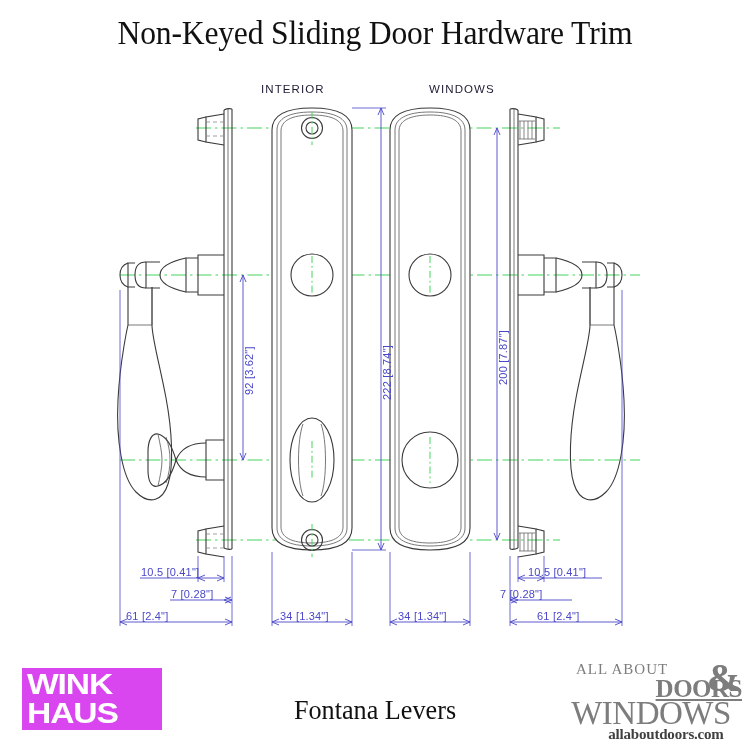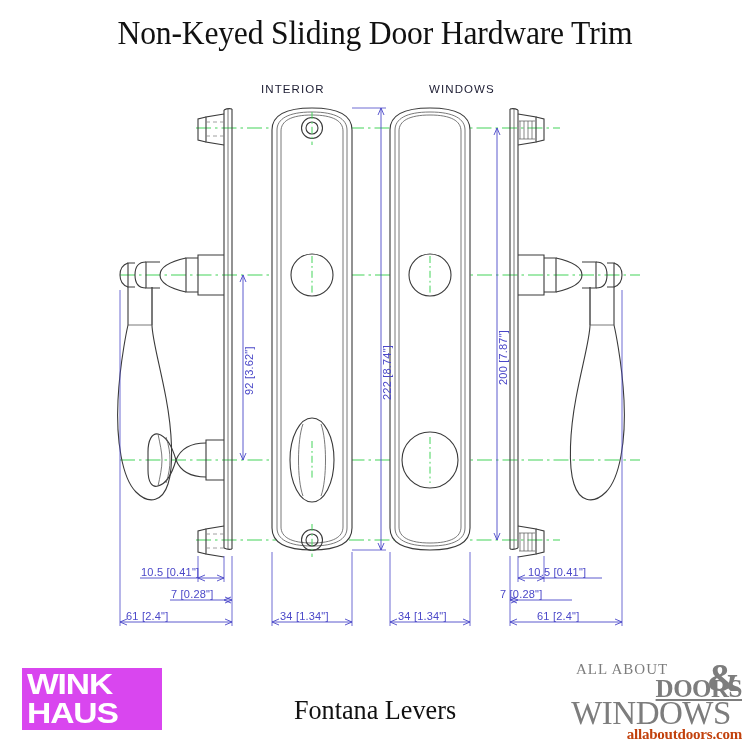--- a/index.html
+++ b/index.html
@@ -49,22 +49,22 @@
 
   
   .aad{position:absolute;left:560px;top:662px;width:182px;height:76px;
        font-family:"Liberation Serif", serif;color:#7d7d7d;text-align:center;}
   .aad .l1{font-size:15px;letter-spacing:1px;line-height:15px;
            display:block;text-align:left;padding-left:16px;}
   .aad .l2{font-size:25px;font-weight:bold;line-height:24px;display:block;
            text-align:right;letter-spacing:-0.5px;text-decoration:underline;}
   .aad .l3{font-size:33px;line-height:25px;display:block;text-align:center;
            letter-spacing:-0.5px;}
-  .aad .l4{font-size:15px;font-weight:bold;color:#c2410c;line-height:17px;
-           display:block;text-align:right;letter-spacing:-0.2px;margin-left:30px;}
+  .aad .l4{font-size:15px;font-weight:bold;color:#404040;line-height:17px;
+           display:block;text-align:center;letter-spacing:-0.2px;margin-left:30px;}
   .aad-stack{position:relative;}
 </style>
 </head>
 <body>
 
 <div id="page">
 
   <div class="title">Non-Keyed Sliding Door Hardware Trim</div>
 
   <div class="viewlabel" style="left:261px;top:83px;">INTERIOR</div>

